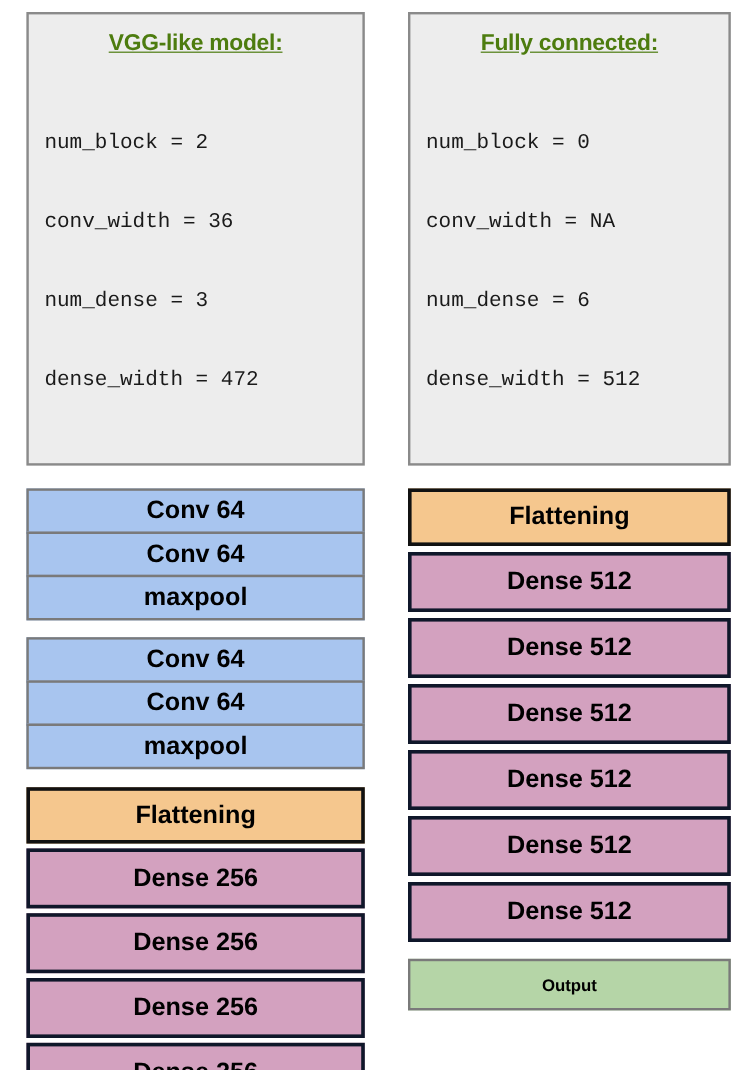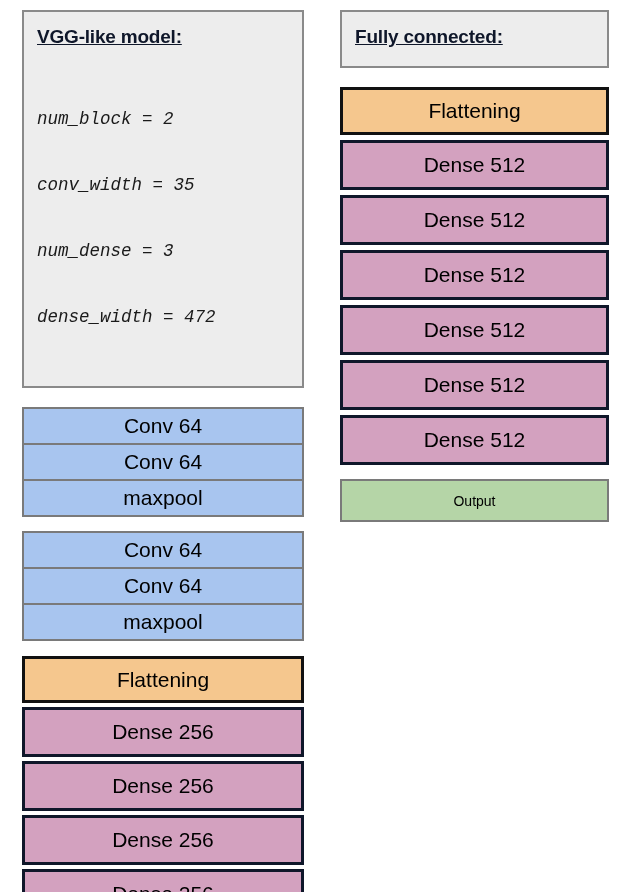--- a/index.html
+++ b/index.html
@@ -27,41 +27,41 @@
     box-sizing: border-box;
     background: #ededed;
     border: 2px solid #8a8a8a;
     padding: 12px 13px 14px 13px;
     margin-top: 10px;
   }
   .info-title {
     font-family: "Liberation Sans", sans-serif;
     font-weight: bold;
     font-size: 19px;
-    color: #0f172a;
+    color: #4d7c0f;
     text-decoration: underline;
     letter-spacing: -0.2px;
     margin: 2px 0 4px 0;
     white-space: nowrap;
+    text-align: center;
   }
   .info-params {
     font-family: "Liberation Mono", "DejaVu Sans Mono", monospace;
     font-size: 17.5px;
     line-height: 22px;
     color: #1a1a1a;
     white-space: pre;
     margin-top: 16px;
-    font-style: italic;
   }
   .info-param-line { display: block; white-space: pre; }
 
   
   .stack { margin-top: 19px; }
 
-  .group { display: block; }
+  .group { display: block; font-weight: bold; }
   .group + .group { margin-top: 14px; }
 
   .layer {
     box-sizing: border-box;
     display: flex;
     align-items: center;
     justify-content: center;
     font-family: "Liberation Sans", sans-serif;
     color: #000;
     white-space: nowrap;
@@ -107,21 +107,21 @@
 </style>
 </head>
 <body>
 
 <div class="column left">
 
   <div class="info-box">
     <div class="info-title">VGG-like model:</div>
     <div class="info-params">
       <span class="info-param-line">num_block = 2</span>
-      <span class="info-param-line">conv_width = 35</span>
+      <span class="info-param-line">conv_width = 36</span>
       <span class="info-param-line">num_dense = 3</span>
       <span class="info-param-line">dense_width = 472</span>
     </div>
   </div>
 
   <div class="stack">
 
     <div class="group">
       <div class="layer conv">Conv 64</div>
       <div class="layer conv">Conv 64</div>
@@ -145,20 +145,26 @@
 
     </div>
 
   </div>
 </div>
 
 <div class="column right">
 
   <div class="info-box">
     <div class="info-title">Fully connected:</div>
+    <div class="info-params">
+      <span class="info-param-line">num_block = 0</span>
+      <span class="info-param-line">conv_width = NA</span>
+      <span class="info-param-line">num_dense = 6</span>
+      <span class="info-param-line">dense_width = 512</span>
+    </div>
   </div>
 
   <div class="stack">
     <div class="group">
       <div class="layer flatten">Flattening</div>
       <div class="layer dense">Dense 512</div>
       <div class="layer dense">Dense 512</div>
       <div class="layer dense">Dense 512</div>
       <div class="layer dense">Dense 512</div>
       <div class="layer dense">Dense 512</div>

